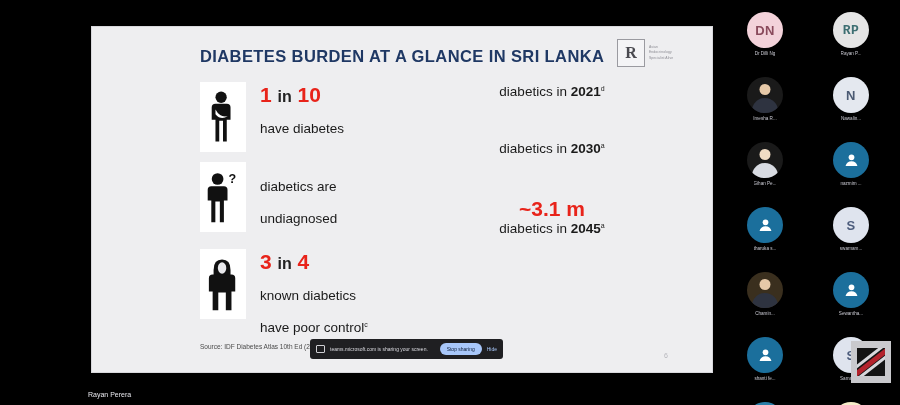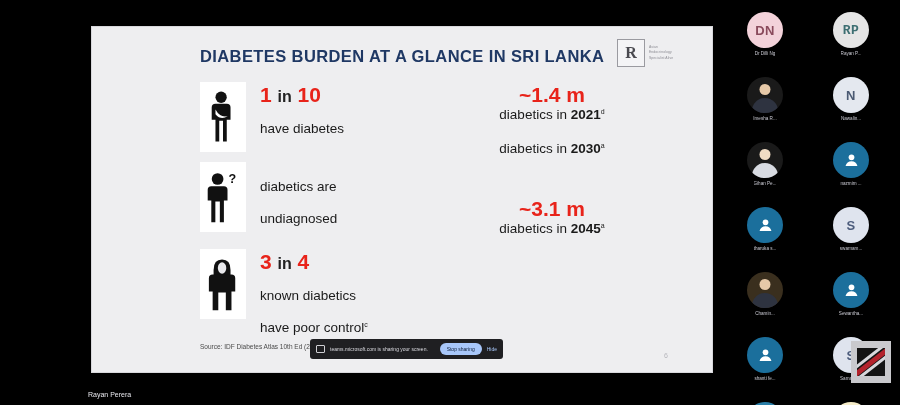--- a/index.html
+++ b/index.html
@@ -252,21 +252,20 @@
           <span class="num">3</span>
           <span class="mid">in</span>
           <span class="num">4</span>
         </div>
         <div class="stat-sub">known diabetics</div>
         <div class="stat-sub"><span>have poor control</span><sup>c</sup></div>
       </div>
     </div>
 
     <div class="proj" id="proj-1">
-      <div class="big">~1.4 m</div>
       <div class="small"><span>diabetics in</span> <b>2021</b><sup>d</sup></div>
     </div>
     <div class="proj" id="proj-2">
       <div class="small"><span>diabetics in</span> <b>2030</b><sup>a</sup></div>
     </div>
     <div class="proj" id="proj-3">
       <div class="big">~3.1 m</div>
       <div class="small"><span>diabetics in</span> <b>2045</b><sup>a</sup></div>
     </div>
 

